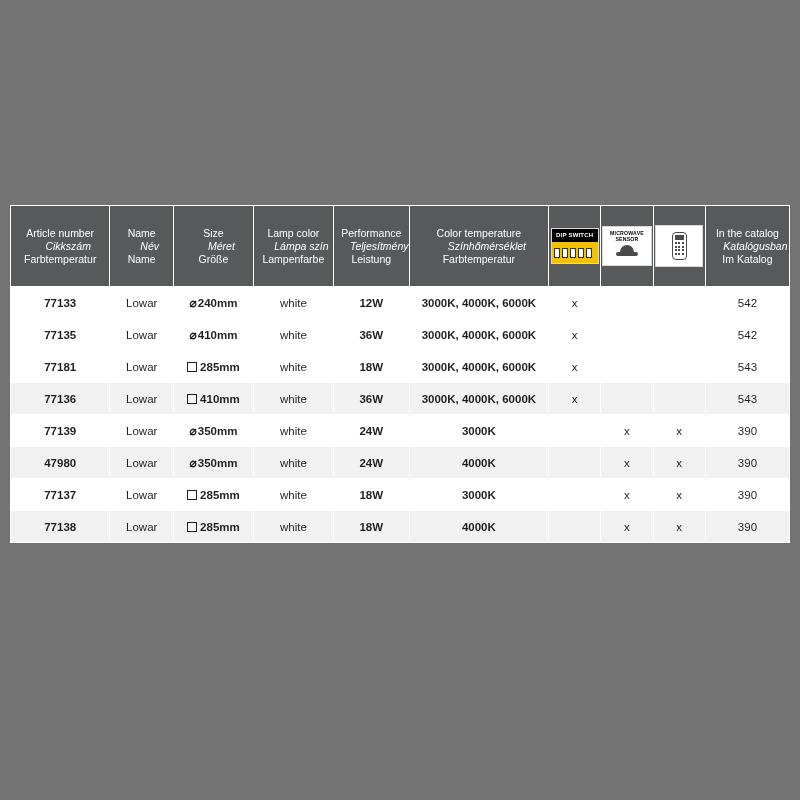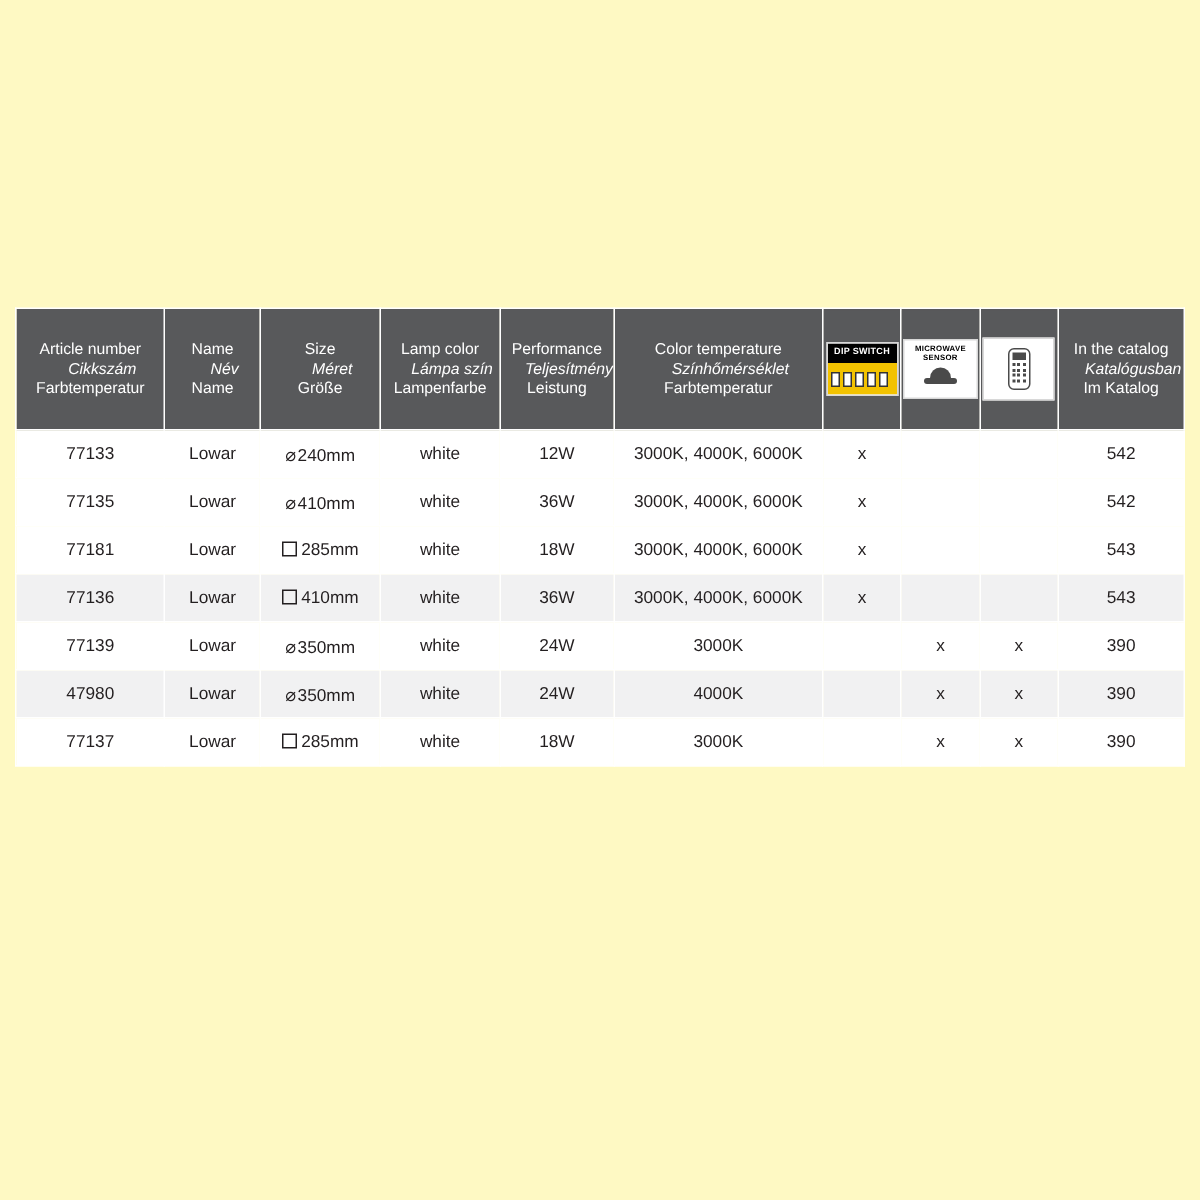--- a/index.html
+++ b/index.html
@@ -7,21 +7,21 @@
     padding: 0;
     width: 800px;
     height: 800px;
     background: #ffffff;
     font-family: "Liberation Sans", sans-serif;
   }
   #page {
     position: relative;
     width: 800px;
     height: 800px;
-    background: #fef9c3;
+    background: #737373;
   }
   .table-wrap {
     position: absolute;
     left: 10px;
     top: 205px;
     width: 780px;
   }
   table.spec {
     border-collapse: collapse;
     width: 780px;
@@ -189,21 +189,21 @@
     font-size: 11.5px;
     color: #231f20;
     text-align: center;
     vertical-align: middle;
     background: #ffffff;
   }
   tbody tr.alt td {
     background: #f1f1f2;
   }
   tbody td.bold {
-    font-weight: normal;
+    font-weight: bold;
   }
   .shape-circ {
     display: inline-block;
     font-size: 12px;
     margin-right: 1px;
   }
   .shape-sq {
     display: inline-block;
     width: 8px;
     height: 8px;
@@ -398,16 +398,28 @@
           <td>Lowar</td>
           <td class="bold"><span class="shape-sq"></span><span>285mm</span></td>
           <td>white</td>
           <td class="bold">18W</td>
           <td class="bold">3000K</td>
           <td class="mark"></td>
           <td class="mark">x</td>
           <td class="mark">x</td>
           <td>390</td>
         </tr>
+        <tr class="alt">
+          <td class="bold">77138</td>
+          <td>Lowar</td>
+          <td class="bold"><span class="shape-sq"></span><span>285mm</span></td>
+          <td>white</td>
+          <td class="bold">18W</td>
+          <td class="bold">4000K</td>
+          <td class="mark"></td>
+          <td class="mark">x</td>
+          <td class="mark">x</td>
+          <td>390</td>
+        </tr>
       </tbody>
     </table>
   </div>
 </div>
 
 </body></html>

